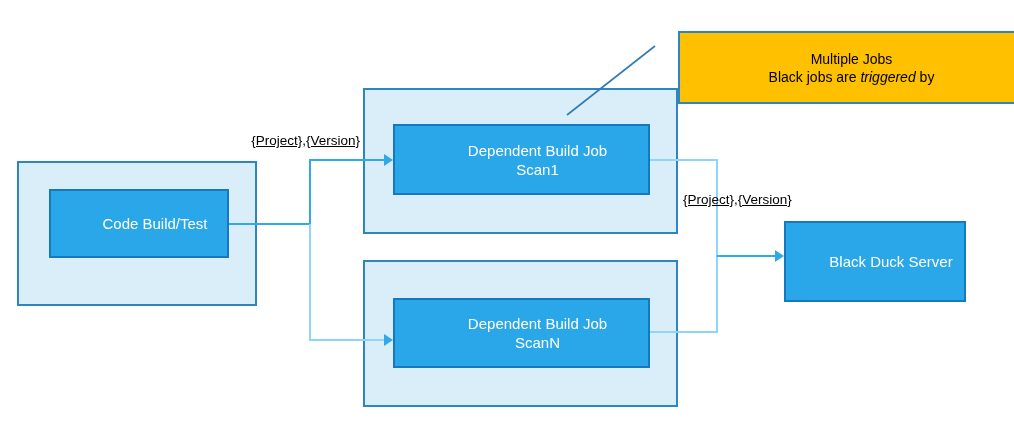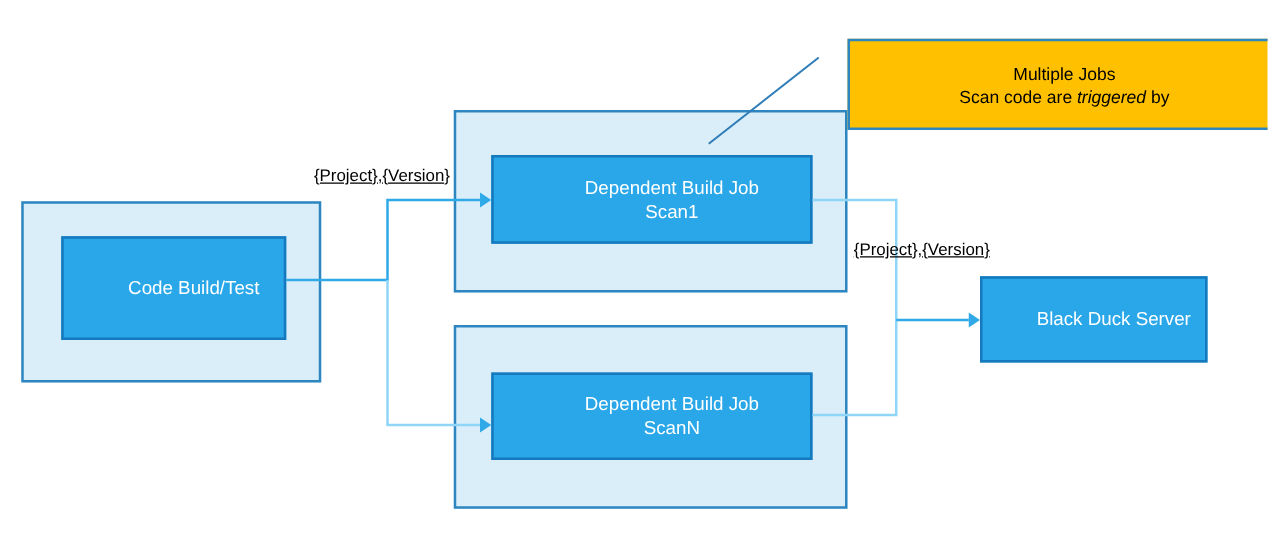--- a/index.html
+++ b/index.html
@@ -88,46 +88,46 @@
   .edge-label.left-lbl  { left: 222px; top: 133px; width: 138px; text-align: right; }
   .edge-label.right-lbl { left: 683px; top: 192px; width: 140px; text-align: left; }
   .em { font-style: italic; }
 </style>
 </head>
 <body>
 
 <div class="canvas">
 
   <div class="group-container" style="left:17px; top:161px; width:240px; height:145px;">
-    <div class="node-box" style="left:30px; top:26px; width:180px; height:83px;">
+    <div class="node-box" style="left:30px; top:26px; width:180px; height:69px;">
       <span>Code Build/Test</span>
     </div>
   </div>
 
   <div class="group-container" style="left:363px; top:88px; width:315px; height:146px;">
     <div class="node-box" style="left:28px; top:34px; width:257px; height:71px;">
       <span>Dependent Build Job</span>
       <span>Scan1</span>
     </div>
   </div>
 
   <div class="group-container" style="left:363px; top:260px; width:315px; height:147px;">
     <div class="node-box" style="left:28px; top:36px; width:257px; height:70px;">
       <span>Dependent Build Job</span>
       <span>ScanN</span>
     </div>
   </div>
 
-  <div class="node-box" style="left:784px; top:221px; width:182px; height:69px;">
+  <div class="node-box" style="left:784px; top:221px; width:182px; height:81px;">
     <span>Black Duck Server</span>
   </div>
 
   <div class="callout-box">
     <span>Multiple Jobs</span>
-    <span><span>Scan code are </span><span class="em">triggered</span><span> by</span></span>
+    <span><span>Black jobs are </span><span class="em">triggered</span><span> by</span></span>
   </div>
 
   <div class="edge-label left-lbl">{Project},{Version}</div>
   <div class="edge-label right-lbl">{Project},{Version}</div>
 
   <svg class="connectors" viewBox="0 0 1014 435" xmlns="http://www.w3.org/2000/svg">
 
     <polyline class="line-mid" points="229,224 310,224 310,160 384,160"></polyline>
     <polygon class="arrowhead" points="384,154 393,160 384,166"></polygon>
 

